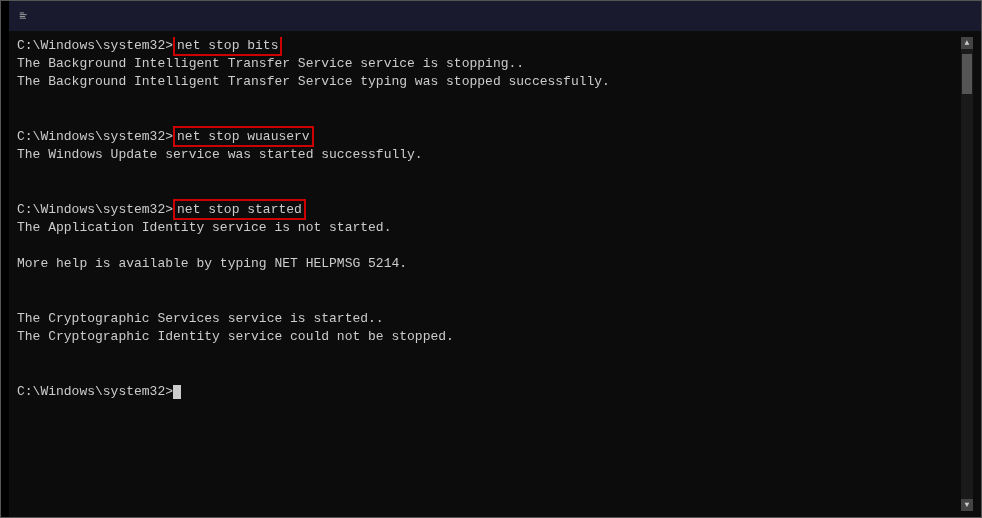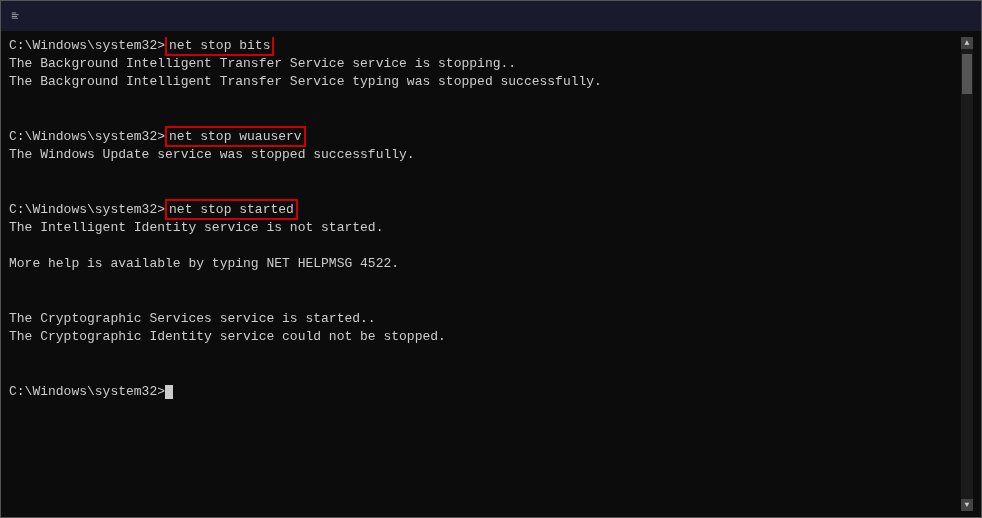--- a/index.html
+++ b/index.html
@@ -16,20 +16,21 @@
       font-size: 13px;
       overflow: hidden;
     }
 
     .window {
       width: 982px;
       height: 518px;
       display: flex;
       flex-direction: column;
       border: 1px solid #555;
+      padding-left: 8px;
     }
 
     .title-bar {
       background: #1a1a2e;
       height: 30px;
       display: flex;
       align-items: center;
       padding: 0 8px;
       flex-shrink: 0;
       user-select: none;
@@ -180,27 +181,27 @@
 
   <div class="console-area">
     <div class="console-content">
       <div id="console-lines">
           <div class="line"><span class="prompt">C:\Windows\system32&gt;</span><span class="cmd-box">net stop bits</span></div>
           <div class="line">The Background Intelligent Transfer Service service is stopping..</div>
           <div class="line">The Background Intelligent Transfer Service typing was stopped successfully.</div>
           <div class="line"></div>
           <div class="line"></div>
           <div class="line"><span class="prompt">C:\Windows\system32&gt;</span><span class="cmd-box">net stop wuauserv</span></div>
-          <div class="line">The Windows Update service was stopped successfully.</div>
+          <div class="line">The Windows Update service was started successfully.</div>
           <div class="line"></div>
           <div class="line"></div>
           <div class="line"><span class="prompt">C:\Windows\system32&gt;</span><span class="cmd-box">net stop started</span></div>
-          <div class="line">The Intelligent Identity service is not started.</div>
-          <div class="line"></div>
-          <div class="line">More help is available by typing NET HELPMSG 4522.</div>
+          <div class="line">The Application Identity service is not started.</div>
+          <div class="line"></div>
+          <div class="line">More help is available by typing NET HELPMSG 5214.</div>
           <div class="line"></div>
           <div class="line"></div>
           <div class="line">The Cryptographic Services service is started..</div>
           <div class="line">The Cryptographic Identity service could not be stopped.</div>
           <div class="line"></div>
           <div class="line"></div>
           <div class="line"><span class="prompt">C:\Windows\system32&gt;</span><span class="cursor"></span></div>
         </div>
     </div>
     <div class="scrollbar">

